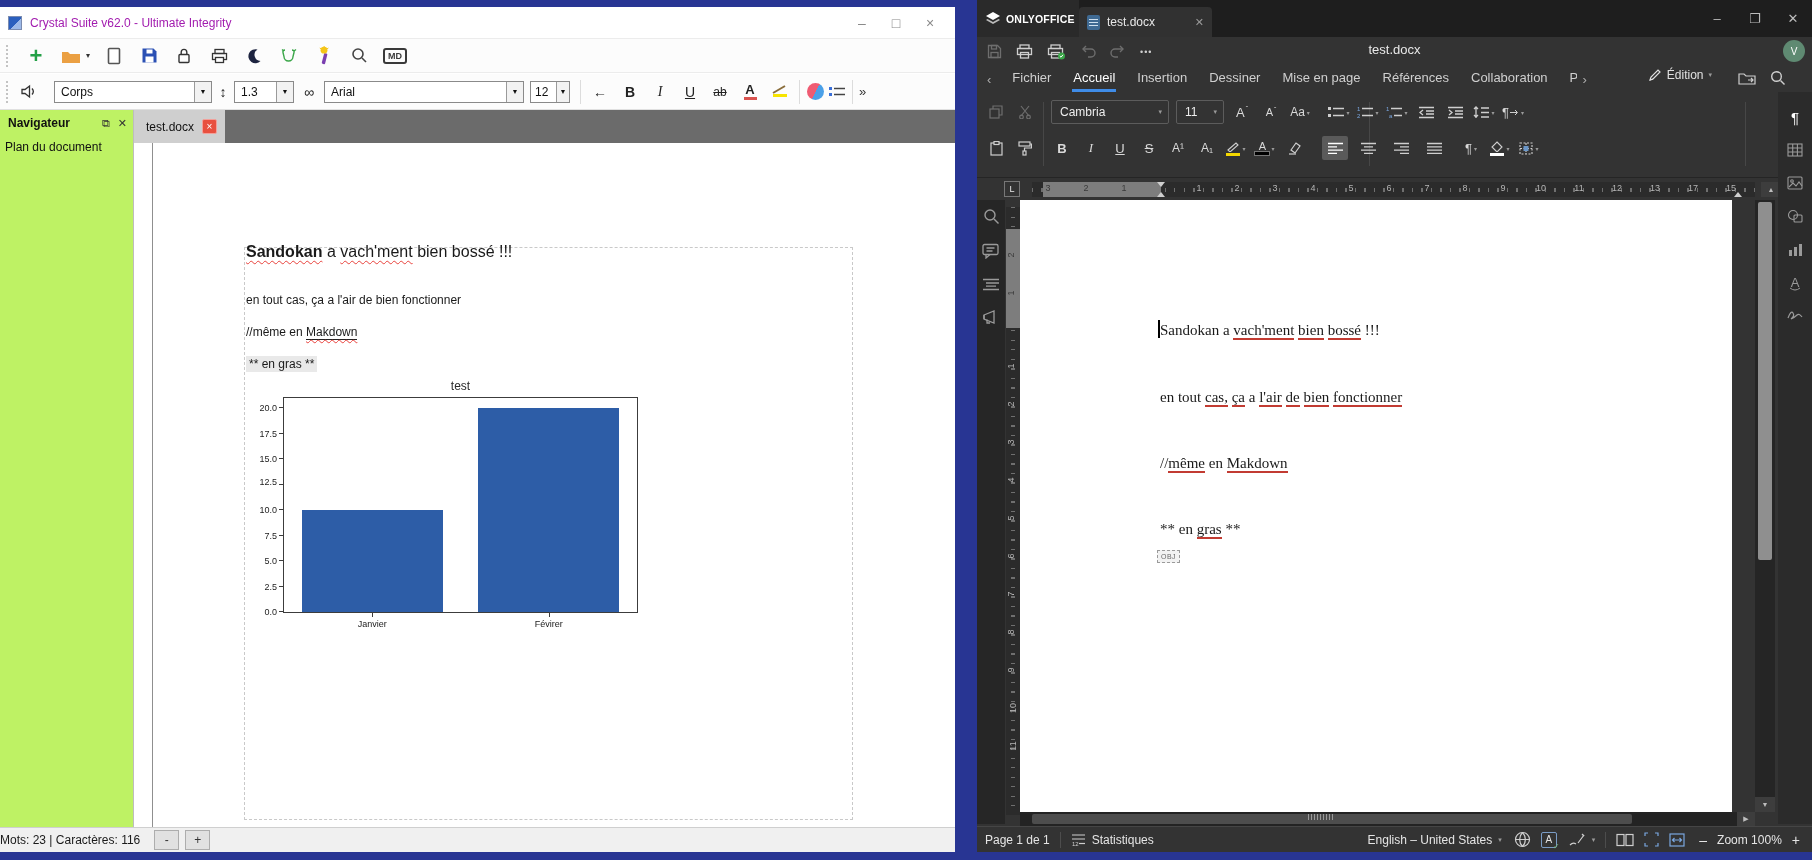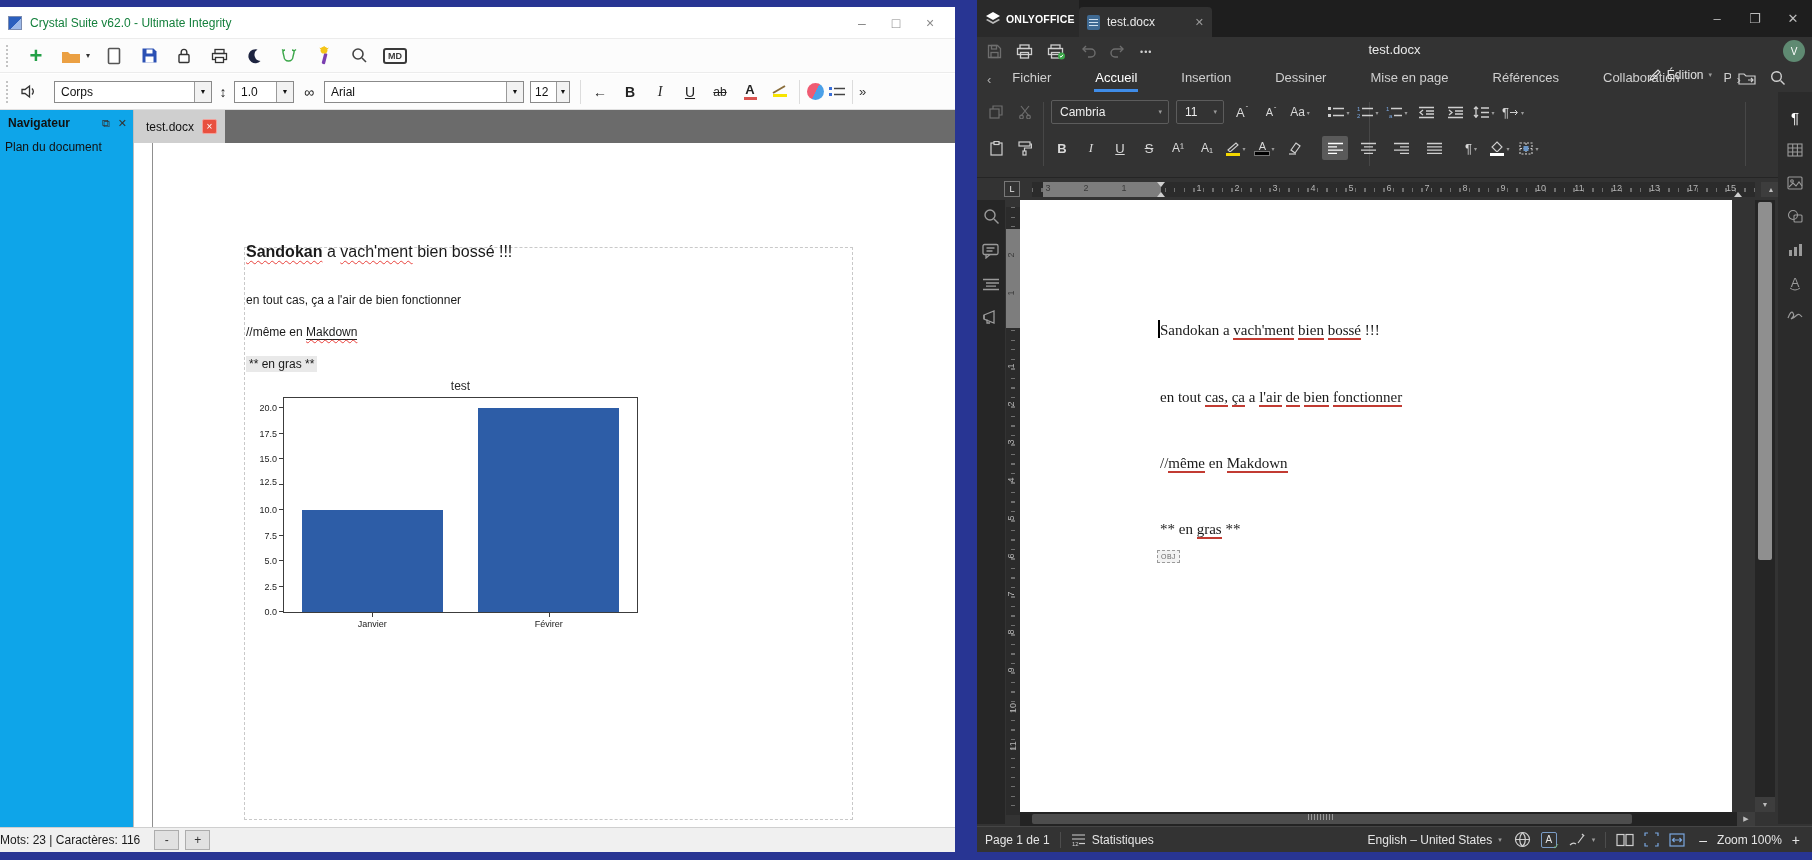--- a/index.html
+++ b/index.html
@@ -6,21 +6,21 @@
   html,body { width:1812px; height:860px; overflow:hidden; background:#283593;
               font-family:"Liberation Sans", sans-serif; }
   .abs { position:absolute; }
 
   
   .lwin { position:absolute; left:0; top:7px; width:955px; height:845px; background:#fff; }
   .l-titlebar { position:absolute; left:0; top:0; width:100%; height:31px; background:#fff;
                 display:flex; align-items:center; padding:0 8px; }
   .l-appicon { width:14px; height:14px; background:linear-gradient(135deg,#2b5fbe 55%,#9db9e8 55%);
                border:1px solid #7a8bb0; margin-right:8px; }
-  .l-title { font-size:12px; color:#15803d; flex:1; }
+  .l-title { font-size:12px; color:#a21caf; flex:1; }
   .l-ctrl { width:34px; text-align:center; color:#8a8a8a; font-size:14px; cursor:default; }
   .l-toolbar { position:absolute; left:0; top:31px; width:100%; height:35px; background:#fcfcfc;
                border-top:1px solid #ececec; border-bottom:1px solid #ececec;
                display:flex; align-items:center; gap:13px; padding-left:6px; }
   .handle { width:4px; height:22px; border-left:2px dotted #c3c3c3; margin-right:2px; }
   .tbico { width:22px; height:22px; display:flex; align-items:center; justify-content:center; }
   .plus-g { color:#23a046; font-size:22px; font-weight:bold; line-height:18px; }
   .caret-s { font-size:8px; color:#333; margin-left:-9px; }
   .mdbox { border:2px solid #3a3a3a; border-radius:3px; font-size:9px; font-weight:bold;
            color:#3a3a3a; padding:1px 3px; }
@@ -28,21 +28,21 @@
                  border-bottom:1px solid #e0e0e0; display:flex; align-items:center; padding-left:6px; }
   .xdd { display:inline-flex; height:22px; border:1px solid #8a8a8a; background:#fff; align-items:stretch; }
   .xdd .lbl { font-size:12px; color:#111; padding:3px 6px 0 6px; }
   .xdd .btn { width:17px; background:#f2f2f2; border-left:1px solid #9a9a9a; color:#111;
               font-size:7px; display:flex; align-items:center; justify-content:center; }
   .fmtico { width:30px; text-align:center; font-size:14px; color:#222; }
   .vsep { width:1px; height:24px; background:#dcdcdc; margin:0 4px; }
   .pie { width:17px; height:17px; border-radius:50%;
          background:conic-gradient(from 205deg,#ef5b72 0 185deg,#4aa0e8 185deg 360deg); }
   .l-body { position:absolute; left:0; top:103px; width:100%; height:717px; background:#fff; }
-  .l-nav { position:absolute; left:0; top:0; width:133px; height:100%; background:#0ea5e9; }
+  .l-nav { position:absolute; left:0; top:0; width:133px; height:100%; background:#bef264; }
   .l-nav-h { display:flex; align-items:center; padding:6px 6px 0 8px; }
   .l-nav-title { font-weight:bold; font-size:12px; color:#111; flex:1; }
   .l-nav-ic { font-size:11px; color:#333; margin-left:8px; }
   .l-nav-item { font-size:12px; color:#111; padding:10px 0 0 5px; }
   .l-docpane { position:absolute; left:133px; top:0; width:822px; height:100%; border-left:1px solid #bdbdbd; }
   .l-tabbar { position:absolute; left:0; top:0; width:100%; height:33px; background:#6b6b6b;
               display:flex; align-items:stretch; }
   .l-tab { background:#cfcfcf; display:flex; align-items:center; padding:0 8px 0 12px;
            font-size:12px; color:#111; gap:8px; }
   .l-tab-close { width:15px; height:15px; background:#e8503f; border:1px solid #f2a09a; border-radius:2px;
@@ -269,21 +269,21 @@
           <path d="M2 5.5 h3 l4.5 -3.5 v11 l-4.5 -3.5 h-3 z"></path>
           <path d="M12 4.5 a4.5 4.5 0 0 1 0 6"></path>
         </svg>
     </span>
     <span class="xdd" style="width:158px; margin-left:8px;">
       <span class="lbl" style="flex:1;">Corps</span>
       <span class="btn">▼</span>
     </span>
     <span class="fmtico" style="width:22px;">↕</span>
     <span class="xdd" style="width:60px;">
-      <span class="lbl" style="flex:1;">1.0</span>
+      <span class="lbl" style="flex:1;">1.3</span>
       <span class="btn">▼</span>
     </span>
     <span class="fmtico" style="width:30px;">∞</span>
     <span class="xdd" style="width:200px;">
       <span class="lbl" style="flex:1;">Arial</span>
       <span class="btn">▼</span>
     </span>
     <span class="xdd" style="width:40px; margin-left:6px;">
       <span class="lbl" style="flex:1; padding:3px 3px 0 4px;">12</span>
       <span class="btn" style="width:13px;">▼</span>
@@ -443,21 +443,21 @@
           <path d="M10 1 L13 4 L10 7"></path>
         </svg>
     </span>
     <span class="oicon" style="color:#cfcfcf; font-size:9px; letter-spacing:1px;">•••</span>
   </div>
   <div class="r-doctitle">test.docx</div>
   <div class="r-avatar">V</div>
 
   <div class="r-tabsrow">
     <span class="r-chev">‹</span>
-    <span style="display:flex; align-items:center;gap:22px;">
+    <span style="display:flex; align-items:center;">
         <span class="rtab">Fichier</span>
         <span class="rtab active">Accueil</span>
         <span class="rtab">Insertion</span>
         <span class="rtab">Dessiner</span>
         <span class="rtab">Mise en page</span>
         <span class="rtab">Références</span>
         <span class="rtab">Collaboration</span>
         <span class="rtab clipped">P</span>
       </span>
     <span class="r-chev" style="padding:0 6px;">›</span>

